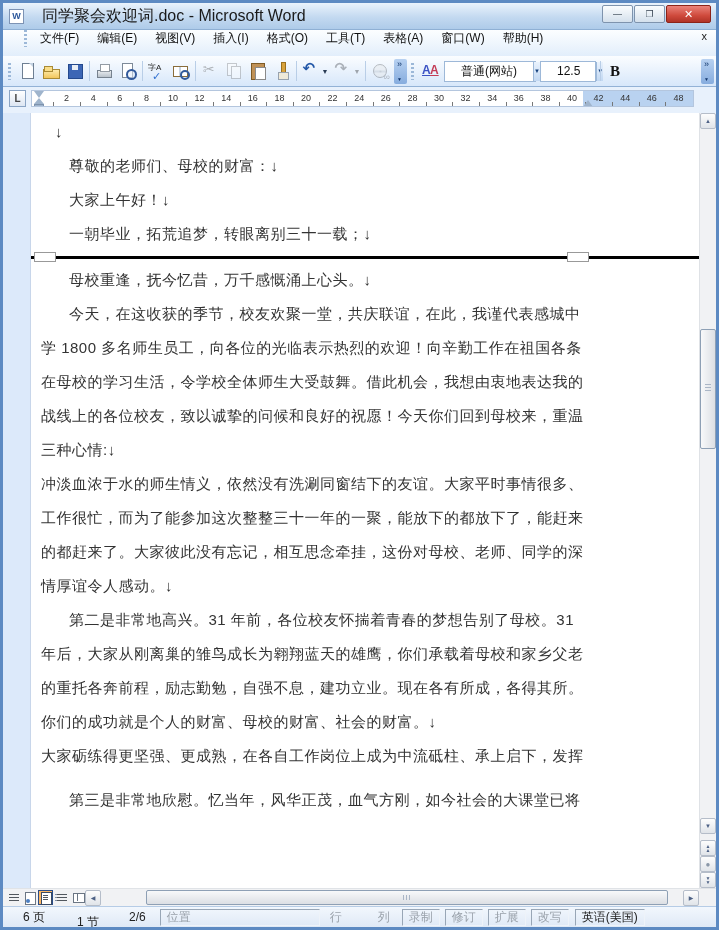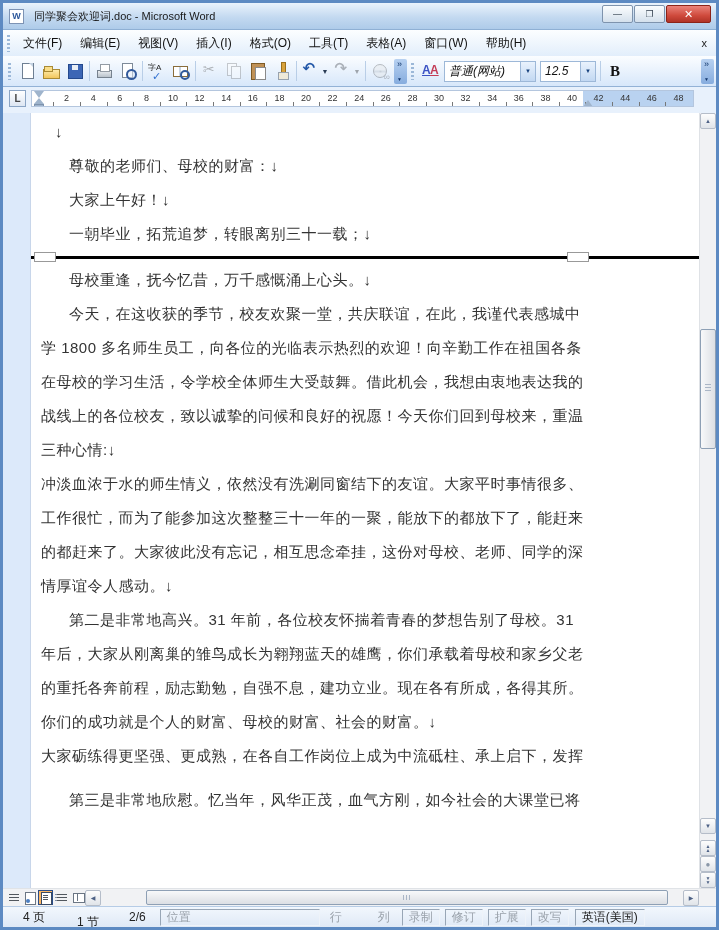--- a/index.html
+++ b/index.html
@@ -8,30 +8,30 @@
     width:719px;height:930px;position:relative;overflow:hidden;
     border:3px solid #5d8ac2;background:#fff;
     font-family:"Liberation Sans","DejaVu Sans",sans-serif;
     display:flex;flex-direction:column;
   }
   
   .titlebar{height:27px;flex:0 0 27px;position:relative;display:flex;align-items:center;
     background:linear-gradient(#eaf3fc,#c3d9f0 55%,#aecbe9);border-bottom:1px solid #8fb0d4;padding-left:6px;}
   .word-doc-icon{width:15px;height:15px;background:#fff;border:1px solid #7d93b4;position:relative;
     display:flex;align-items:center;justify-content:center;font-size:9px;font-weight:bold;color:#2b579a;}
-  .title-text{font-size:11px;color:#1a1a1a;margin-left:10px;}
+  .title-text{font-size:16px;color:#1a1a1a;margin-left:18px;}
   .win-controls{position:absolute;top:2px;right:5px;display:flex;gap:1px;}
   .win-btn{height:18px;border:1px solid #7e93ad;border-radius:2px;display:flex;align-items:center;justify-content:center;
     background:linear-gradient(#fbfdfe,#d4e0ec);font-size:9px;color:#33404e;}
   .win-btn.min,.win-btn.max{width:31px;}
   .win-btn.close{width:45px;background:linear-gradient(#ea837a,var(--close-red,#cf4a3c) 60%,#b03327);
     border-color:#8c2318;color:#fff;font-size:11px;font-weight:bold;}
   
-  .menubar{height:26px;flex:0 0 26px;display:flex;align-items:center;position:relative;
-    background:linear-gradient(#fcfeff,#e2eefb);font-size:12px;color:#111;padding-left:2px;}
+  .menubar{height:26px;flex:0 0 26px;display:flex;position:relative;
+    background:linear-gradient(#fcfeff,#e2eefb);font-size:12px;color:#111;padding-left:19px;}
   .drag-handle{width:3px;height:17px;margin:0 4px 0 2px;
     background:repeating-linear-gradient(#9cb8d8 0 2px,transparent 2px 4px);}
   .menu-item{padding:4px 9px;cursor:default;white-space:nowrap;}
   .menu-close{position:absolute;right:9px;font-size:11px;color:#222;}
   
   .toolbars{height:31px;flex:0 0 31px;display:flex;align-items:center;
     background:linear-gradient(#fbfdff,#d7e7fa);border-bottom:1px solid #93b2d6;padding-left:3px;}
   .tb-btn{width:24px;height:23px;display:flex;align-items:center;justify-content:center;border-radius:2px;position:relative;}
   .tb-btn.disabled{opacity:.42;filter:grayscale(.9);}
   .tb-btn.wide{width:32px;}
@@ -74,21 +74,21 @@
     border:1px solid #4a6a94;background:
     linear-gradient(#dce8f5 0 5px,#4a6a9455 6px 7px,#dce8f5 8px),
     linear-gradient(90deg,transparent 0 5px,#4a6a9455 6px 7px,transparent 8px);}
   [data-icon="hyperlink-icon"]::after{content:"∞";right:-1px;bottom:-2px;font-size:9px;color:#4a6a94;}
   [data-icon="styles-and-formatting-icon"]::before{content:"A";left:1px;top:1px;font-size:12px;font-weight:bold;
     color:#3b52c4;text-decoration:underline;}
   [data-icon="styles-and-formatting-icon"]::after{content:"A";left:9px;top:1px;font-size:12px;font-weight:bold;
     color:#c43b55;text-decoration:underline;}
   .combo{height:21px;background:#fff;border:1px solid #9db8d8;display:flex;align-items:center;
     font-size:12px;color:#111;margin:0 2px;}
-  .combo .val{padding:0 4px;white-space:nowrap;flex:1;font-style:italic;}
+  .combo .val{padding:0 16px;white-space:nowrap;flex:1;}
   .combo .arrow{width:15px;height:100%;border-left:1px solid #9db8d8;display:flex;align-items:center;justify-content:center;
     background:linear-gradient(#e9f2fd,#c2d8f2);font-size:6px;color:#17427e;}
   .style-combo{width:92px;}
   .size-combo{width:56px;}
   .bold-btn{font-family:"Liberation Serif","DejaVu Serif",serif;font-weight:bold;font-size:15px;color:#111;}
   
   .ruler-row{height:26px;flex:0 0 26px;background:#e8f1fc;position:relative;}
   .tab-selector{position:absolute;left:6px;top:3px;width:17px;height:17px;background:linear-gradient(#ffffff,#dde6f2);
     border:1px solid #8aa4c4;display:flex;align-items:center;justify-content:center;
     font-size:10px;font-weight:bold;color:#444;}
@@ -335,21 +335,21 @@
       </span>
     <span class="h-arrow">◀</span>
     <div class="h-track">
       <div class="h-thumb"></div>
     </div>
     <span class="h-arrow">▶</span>
     <span class="h-corner"></span>
   </div>
 
   <div class="statusbar">
-    <span class="st" style="margin-left:20px;">4 页</span>
+    <span class="st" style="margin-left:20px;">6 页</span>
     <span class="st" style="margin-left:32px;margin-top:10px;">1 节</span>
     <span class="st" style="margin-left:30px;">2/6</span>
     <span class="st-box pos-box st dim">位置</span>
     <span class="st dim" style="margin-left:10px;">行</span>
     <span class="st dim" style="margin-left:36px;">列</span>
     <span id="mode-toggles" style="display:flex;gap:5px;margin-left:12px;">
         <span class="st-box st dim">录制</span>
         <span class="st-box st dim">修订</span>
         <span class="st-box st dim">扩展</span>
         <span class="st-box st dim">改写</span>

